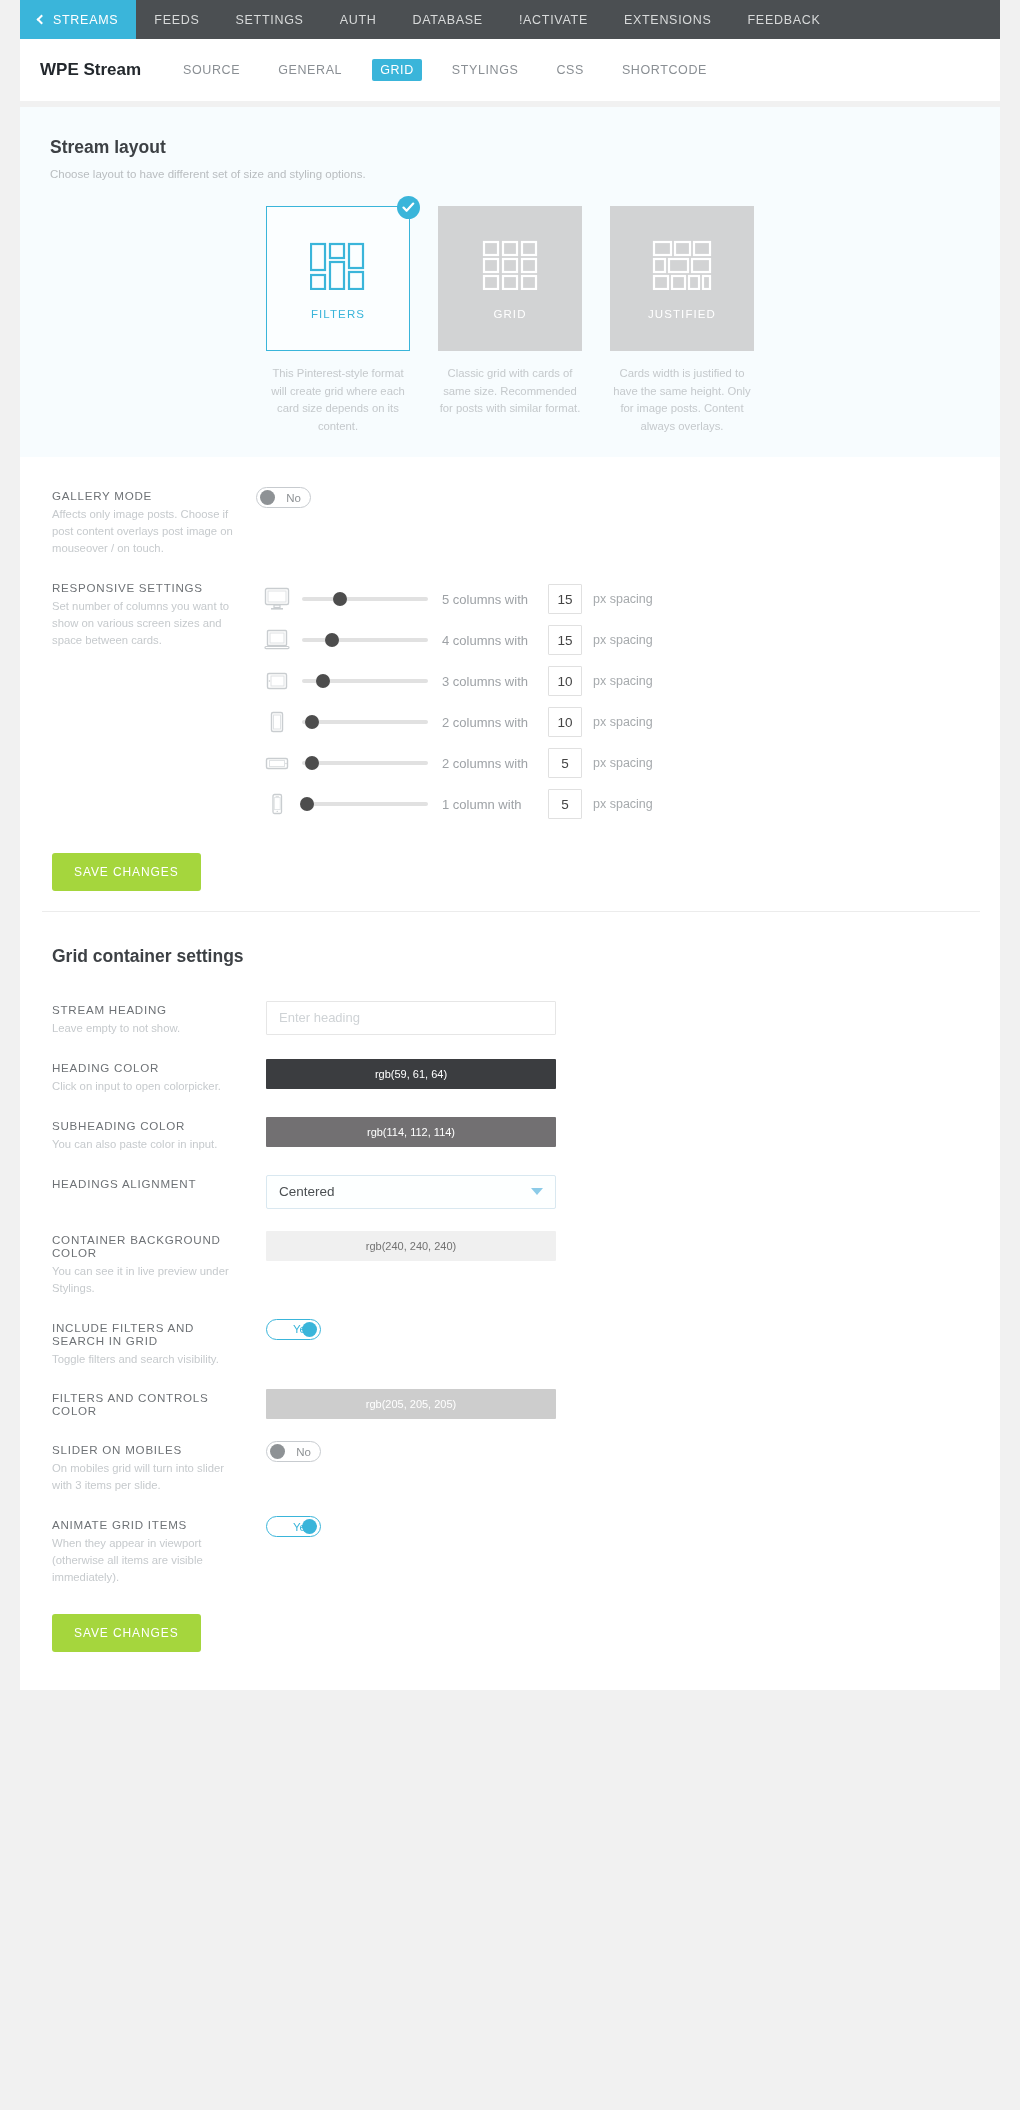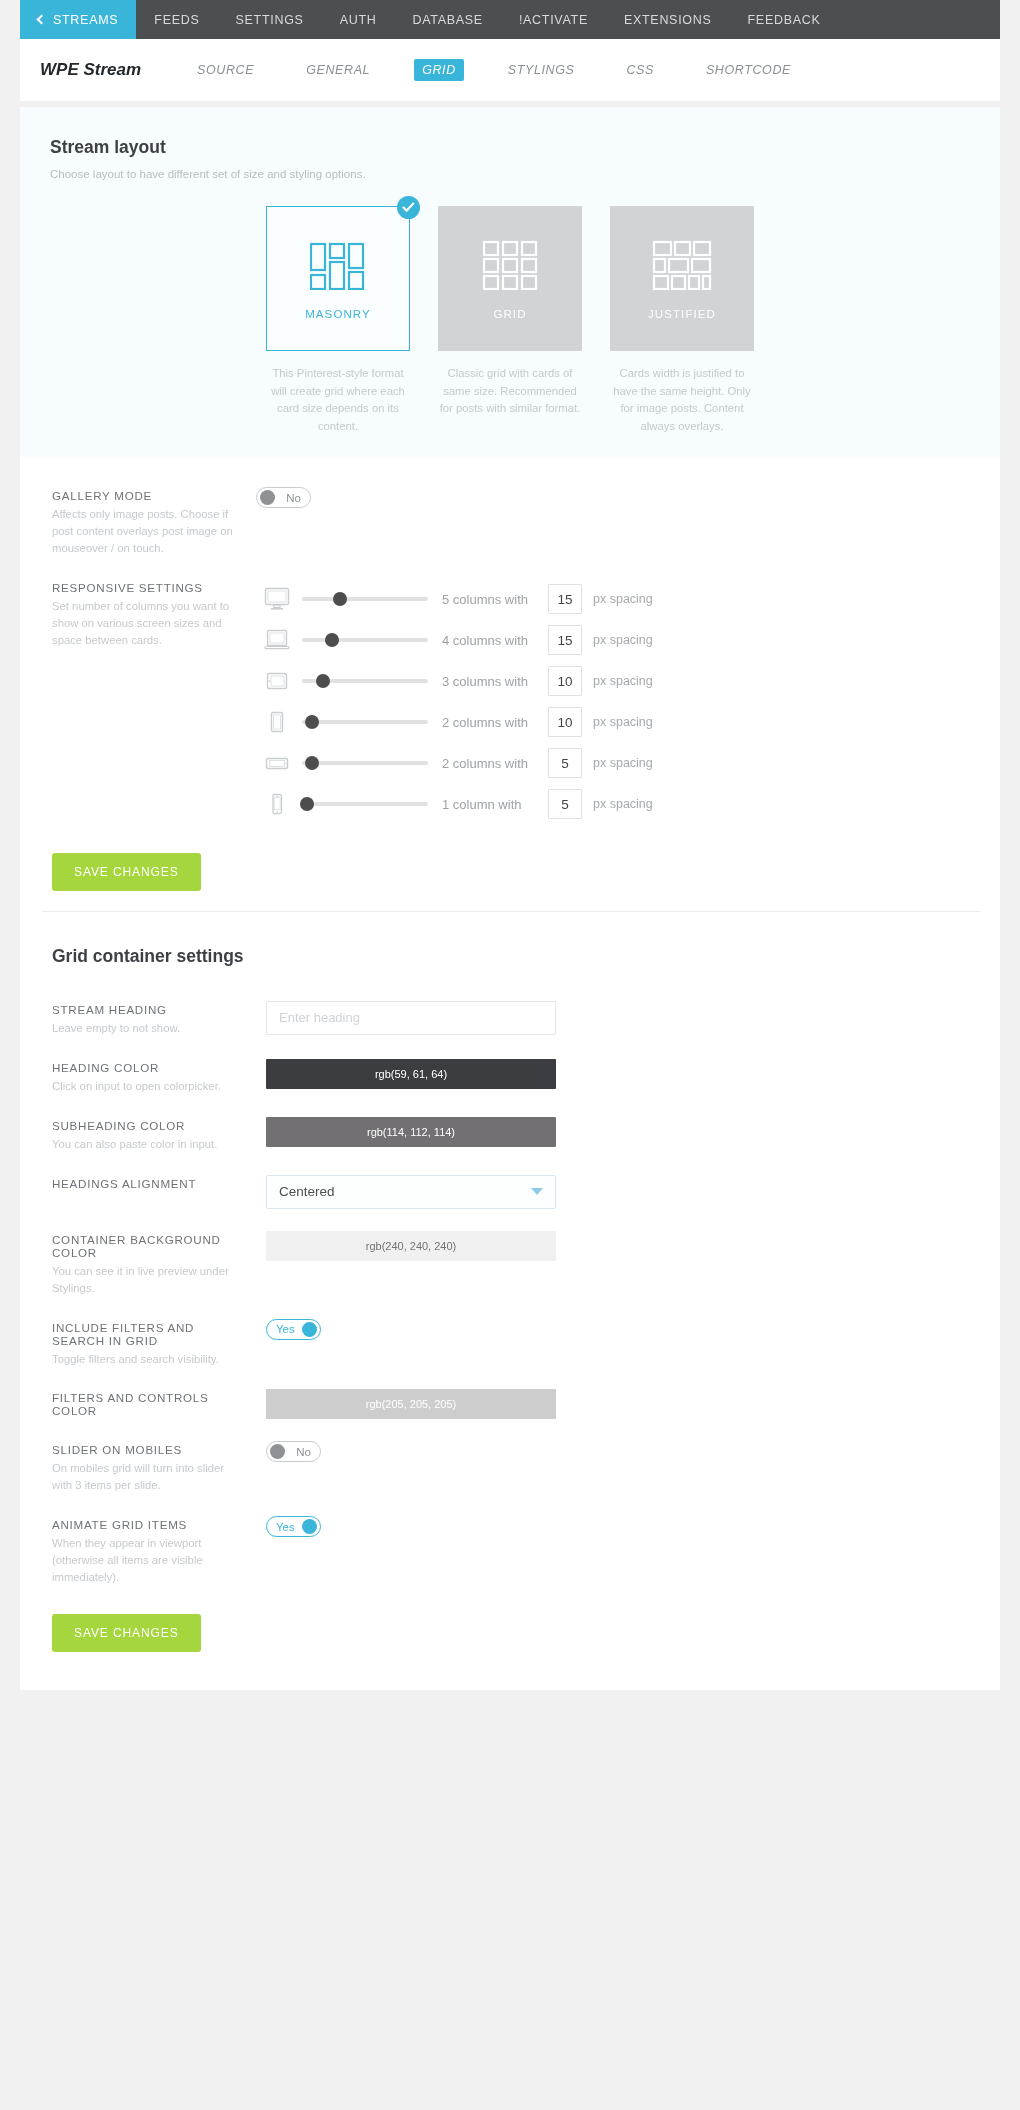--- a/index.html
+++ b/index.html
@@ -67,22 +67,21 @@
   }
 
   
   .subnav-wrap {
     margin: 0 20px;
     background: #fff;
     height: 62px;
     display: flex;
     align-items: center;
     padding: 0 20px;
-    gap: 36px;
-    font-style: italic;
+    gap: 22px;
   }
   .stream-name {
     font-size: 17px;
     font-weight: bold;
     color: #23282d;
     margin-right: 12px;
   }
   .subnav-item {
     font-size: 12.5px;
     color: #8a8f94;
@@ -208,21 +207,21 @@
     border-radius: 50%;
     background: #8e9295;
     position: absolute; left: 3px;
   }
   .toggle .t-txt {
     position: absolute; right: 9px;
     font-size: 11.5px; color: #8e9295;
   }
   .toggle.on { border-color: #3ab5da; }
   .toggle.on .knob { background: #3ab5da; left: auto; right: 3px; }
-  .toggle.on .t-txt { right: auto; left: 9px; color: #3ab5da; }
+  .toggle.on .t-txt { right: auto; left: 26px; color: #3ab5da; }
 
   
   .slider-row {
     display: flex;
     align-items: center;
     gap: 0;
     height: 41px;
   }
   .dev-icon {
     width: 42px;
@@ -387,21 +386,21 @@
               </svg>
           </div>
           <svg class="icon-masonry" width="56" height="52" viewBox="0 0 56 52">
             <rect x="1" y="6" width="14" height="26"></rect>
             <rect x="20" y="6" width="14" height="14"></rect>
             <rect x="39" y="6" width="14" height="24"></rect>
             <rect x="1" y="37" width="14" height="14"></rect>
             <rect x="20" y="24" width="14" height="27"></rect>
             <rect x="39" y="34" width="14" height="17"></rect>
           </svg>
-          <div class="thumb-label">MASONRY</div>
+          <div class="thumb-label">FILTERS</div>
         </div>
         <div class="layout-desc">This Pinterest-style format will create grid where each card size depends on its content.</div>
       </div>
 
       <div class="layout-card">
         <div class="layout-thumb unsel">
           <svg class="icon-grid" width="56" height="52" viewBox="0 0 56 52">
             <rect x="2" y="4" width="14" height="13"></rect>
             <rect x="21" y="4" width="14" height="13"></rect>
             <rect x="40" y="4" width="14" height="13"></rect>

